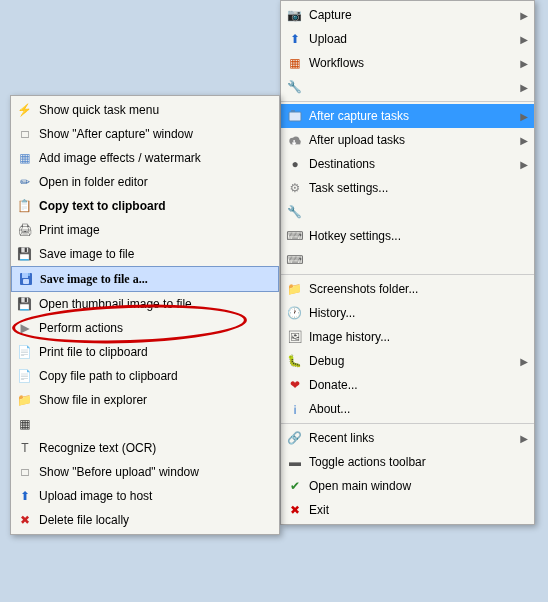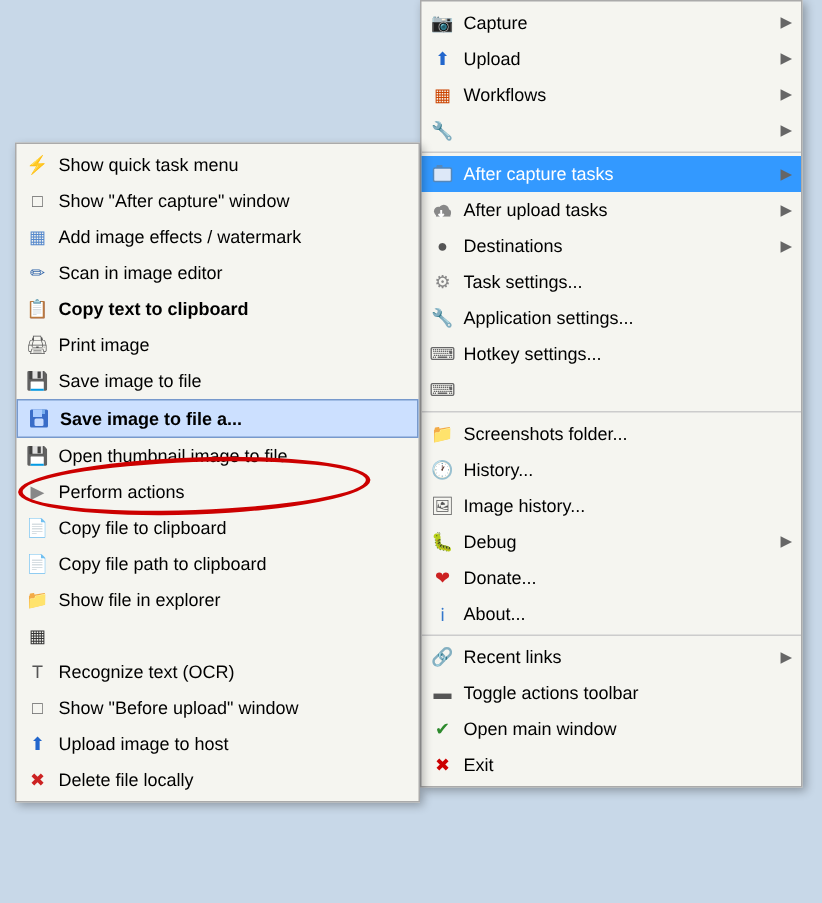--- a/index.html
+++ b/index.html
@@ -57,20 +57,21 @@
     }
 
     .menu-item.highlighted {
       background: #3399ff;
       color: white;
     }
 
     .menu-item.save-highlighted {
       background: #cce0ff;
       border: 1px solid #7799cc;
+      font-family: Liberation Serif, serif;
     }
 
     .menu-separator {
       height: 1px;
       background: #ccc;
       margin: 2px 0;
     }
 
     .menu-icon {
       width: 20px;
@@ -167,21 +168,20 @@
       <span class="menu-icon" style="color: rgb(85, 85, 85); font-size: 12px;">●</span>
       <span class="menu-label">Destinations</span>
       <span class="menu-arrow">▶</span>
     </div>
     <div class="menu-item">
       <span class="menu-icon" style="color: rgb(136, 136, 136); font-size: 12px;">⚙</span>
       <span class="menu-label">Task settings...</span>
     </div>
     <div class="menu-item">
       <span class="menu-icon" style="color: rgb(85, 85, 85); font-size: 12px;">🔧</span>
-      <span class="menu-label">Application settings...</span>
     </div>
     <div class="menu-item">
       <span class="menu-icon" style="color: rgb(102, 102, 102); font-size: 12px;">⌨</span>
       <span class="menu-label">Hotkey settings...</span>
     </div>
     <div class="menu-item">
       <span class="menu-icon" style="color: rgb(102, 102, 102); font-size: 12px;">⌨</span>
     </div>
     <div class="menu-separator"></div>
     <div class="menu-item">
@@ -237,21 +237,21 @@
     <div class="menu-item">
       <span class="menu-icon" style="color: rgb(102, 102, 102); font-size: 12px;">□</span>
       <span class="menu-label">Show "After capture" window</span>
     </div>
     <div class="menu-item">
       <span class="menu-icon" style="color: rgb(85, 136, 204); font-size: 12px;">▦</span>
       <span class="menu-label">Add image effects / watermark</span>
     </div>
     <div class="menu-item">
       <span class="menu-icon" style="color: rgb(51, 102, 170); font-size: 12px;">✏</span>
-      <span class="menu-label">Scan in image editor</span>
+      <span class="menu-label">Open in folder editor</span>
     </div>
     <div class="menu-item bold">
       <span class="menu-icon" style="color: rgb(85, 85, 85); font-size: 12px;">📋</span>
       <span class="menu-label">Copy text to clipboard</span>
     </div>
     <div class="menu-item">
       <span class="menu-icon" style="color: rgb(85, 85, 85); font-size: 12px;">🖨</span>
       <span class="menu-label">Print image</span>
     </div>
     <div class="menu-item">
@@ -272,21 +272,21 @@
     <div class="menu-item">
       <span class="menu-icon" style="color: rgb(51, 102, 204); font-size: 12px;">💾</span>
       <span class="menu-label">Open thumbnail image to file</span>
     </div>
     <div class="menu-item">
       <span class="menu-icon" style="color: rgb(136, 136, 136); font-size: 12px;">▶</span>
       <span class="menu-label">Perform actions</span>
     </div>
     <div class="menu-item">
       <span class="menu-icon" style="color: rgb(85, 85, 85); font-size: 12px;">📄</span>
-      <span class="menu-label">Copy file to clipboard</span>
+      <span class="menu-label">Print file to clipboard</span>
     </div>
     <div class="menu-item">
       <span class="menu-icon" style="color: rgb(85, 85, 85); font-size: 12px;">📄</span>
       <span class="menu-label">Copy file path to clipboard</span>
     </div>
     <div class="menu-item">
       <span class="menu-icon" style="color: rgb(232, 200, 64); font-size: 12px;">📁</span>
       <span class="menu-label">Show file in explorer</span>
     </div>
     <div class="menu-item">

